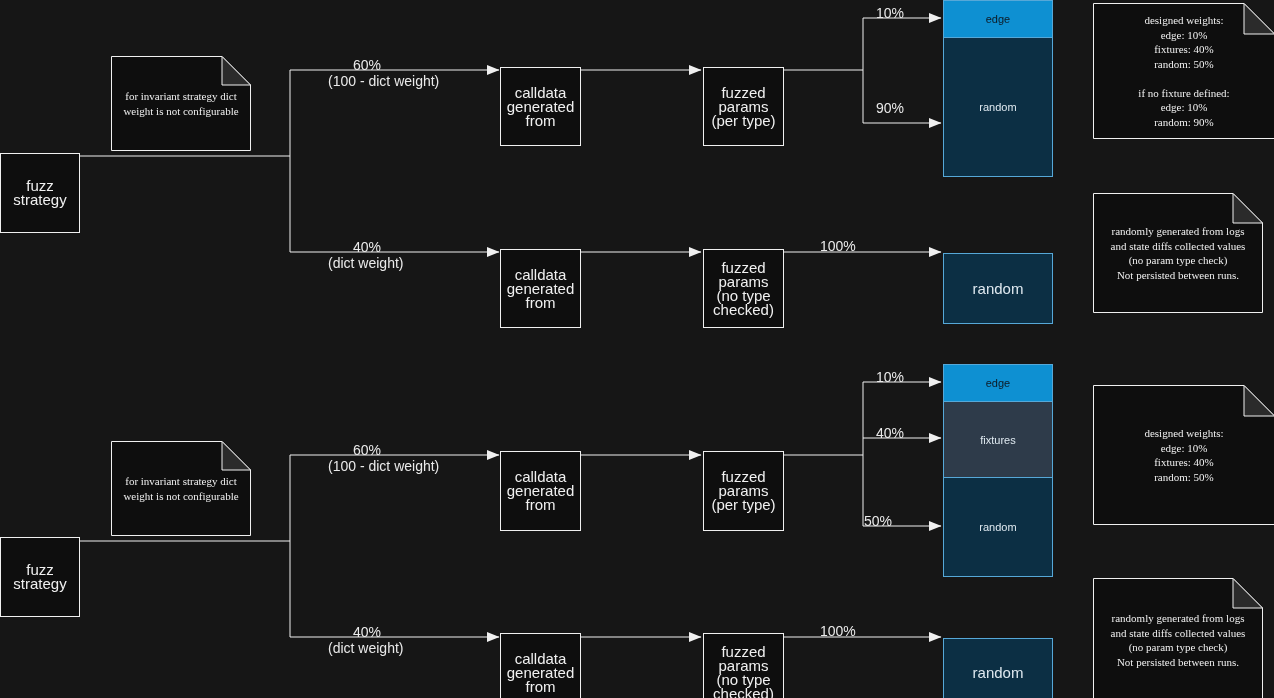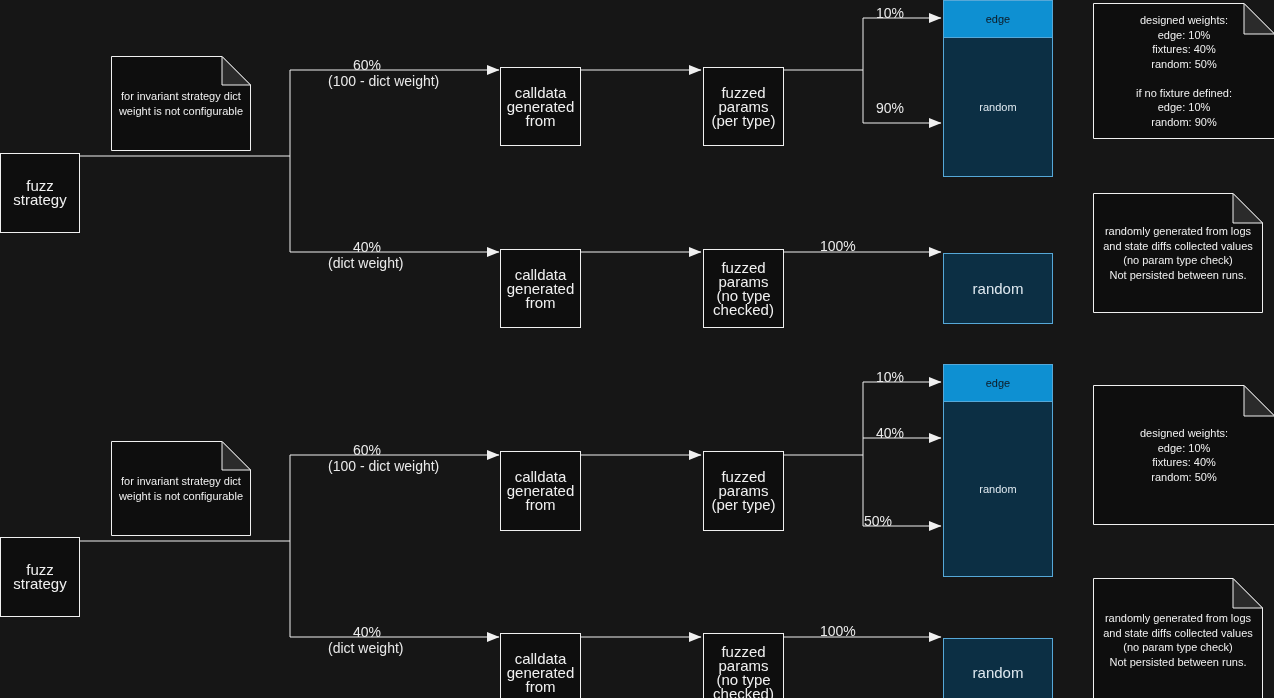--- a/index.html
+++ b/index.html
@@ -34,21 +34,21 @@
   .seg-edge { background:var(--edge-fill,#0e90d2); color:#0d1b26; }
   .seg-fixtures { background:var(--fixtures-fill,#2e3b4a); }
   .seg-random { background:var(--random-fill,#0c2f44); flex:1; }
   .note { position:absolute; z-index:2; }
   .note-shape { position:absolute; left:0; top:0; }
   .note-body { fill:var(--box-fill,#0e0e0e); stroke:#f0f0f0; stroke-width:1; }
   .note-fold { fill:#2b2b2b; stroke:#f0f0f0; stroke-width:1; }
   .note-text {
     position:absolute; inset:0; display:flex; align-items:center; justify-content:center;
     text-align:center; white-space:pre-line;
-    font-size:11px; line-height:14.5px; color:#f0f0f0;
+    font-size:11px; line-height:14.5px; color:#f0f0f0;font-family:Liberation Serif, serif;
   }
   .lbl {
     position:absolute; z-index:2; font-size:14px; color:#eaeaea;
     text-align:left; white-space:nowrap;
   }
 </style>
 </head>
 <body>
 
 <div id="canvas">
@@ -169,20 +169,21 @@
   <div class="box" style="left:703px;top:415px;width:81px;height:80px">fuzzed
 params
 (per type)</div>
 
   <div class="lbl" style="left:876px;top:369px;width:60px">10%</div>
   <div class="lbl" style="left:876px;top:425px;width:60px">40%</div>
   <div class="lbl" style="left:864px;top:513px;width:60px">50%</div>
 
   <div class="stack" style="left:943px;top:364px;height:213px">
     <div class="seg seg-edge" style="height:36px">edge</div>
+    <div class="seg seg-fixtures" style="height:75px">fixtures</div>
     <div class="seg seg-random">random</div>
   </div>
 
   <div class="note" style="left:1093px;top:385px;width:182px;height:140px">
     <svg class="note-shape" width="182" height="140">
       <path class="note-body" d="M0.5,0.5 H151 L181.5,31 V139.5 H0.5 Z"></path>
       <path class="note-fold" d="M151,0.5 L181.5,31 H151 Z"></path>
     </svg>
     <div class="note-text">designed weights:
 edge: 10%

